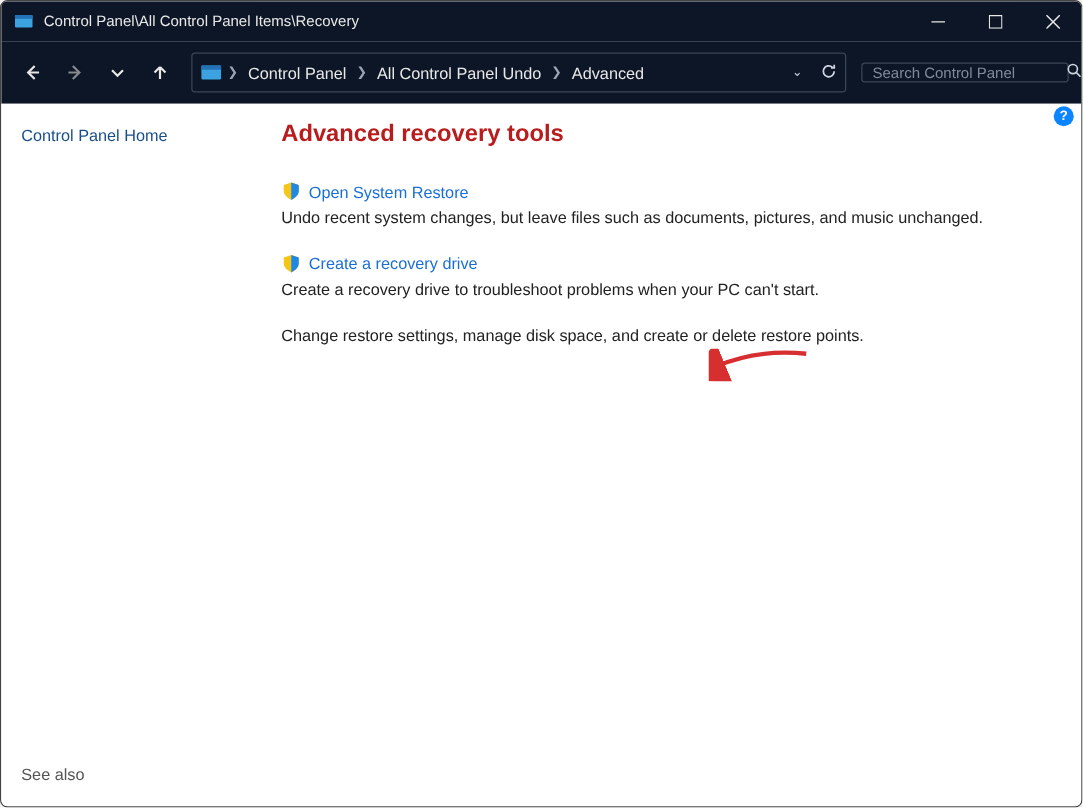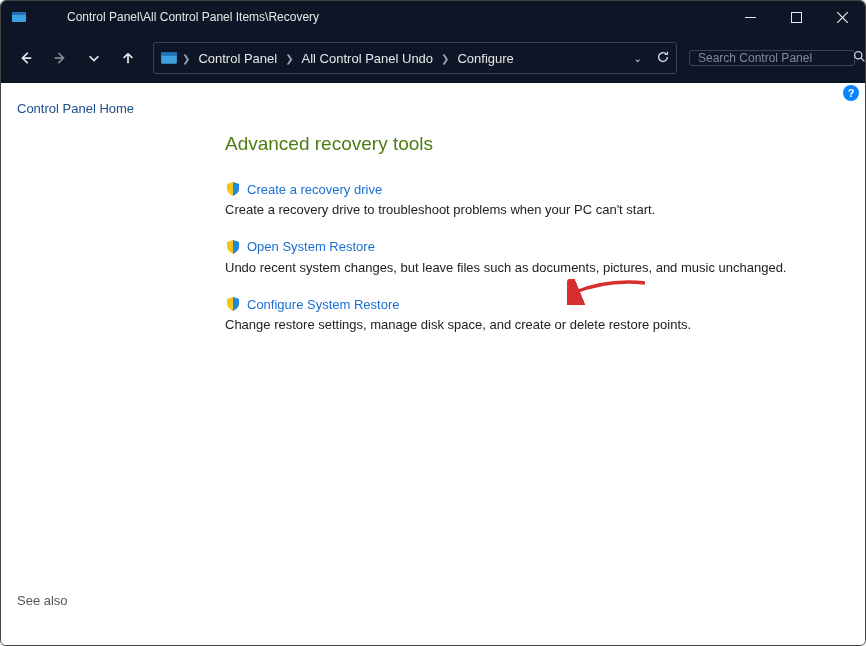--- a/index.html
+++ b/index.html
@@ -22,21 +22,20 @@
     flex-direction: column;
   }
   
   .titlebar {
     height: 32px;
     background: #0c1626;
     display: flex;
     align-items: center;
     color: #e8e8e8;
     font-size: 12px;
-    gap: 32px;
   }
   .titlebar-icon {
     width: 16px;
     height: 16px;
     margin-left: 10px;
     margin-right: 8px;
     display: inline-flex;
   }
   .titlebar-title { flex: 0 0 auto; }
   .titlebar-spacer { flex: 1 1 auto; }
@@ -134,33 +133,32 @@
   }
   .sidebar {
     width: 210px;
     padding: 18px 14px 14px 16px;
     display: flex;
     flex-direction: column;
     font-size: 13px;
   }
   .sidebar-link { color: #1a4e8a; cursor: pointer; }
   .sidebar-spacer { flex: 1 1 auto; }
-  .see-also-hdr { color: #555; margin-bottom: 23px; }
+  .see-also-hdr { color: #555; margin-bottom: 4px; }
   .see-also-link { color: #1a4e8a; cursor: pointer; margin-bottom: 14px; }
   .main {
     flex: 1 1 auto;
     padding: 14px 28px 14px 14px;
     position: relative;
   }
   .page-title {
-    color: #4d7c0f;
+    color: #b91c1c;
     font-size: 19px;
-    font-weight: 400;
+    font-weight: 700;
     margin-bottom: 26px;
-    margin-top: 36px;
   }
   .tool-item { margin-bottom: 20px; }
   .tool-link-row {
     display: flex;
     align-items: center;
     gap: 6px;
     margin-bottom: 4px;
   }
   .shield {
     width: 16px; height: 16px;
@@ -260,21 +258,21 @@
       <span class="crumb-sep">❯</span>
       <span class="crumb">
           <span>Control Panel</span>
         </span>
       <span class="crumb-sep">❯</span>
       <span class="crumb">
           <span>All Control Panel Undo</span>
         </span>
       <span class="crumb-sep">❯</span>
       <span class="crumb">
-          <span>Configure</span>
+          <span>Advanced</span>
         </span>
       <div class="address-right">
         <span style="font-size:10px">⌄</span>
         <span>
           <svg width="14" height="14" viewBox="0 0 16 16">
               <path d="M13 8a5 5 0 1 1-1.7-3.7" fill="none" stroke="currentColor" stroke-width="1.6"></path>
               <path d="M13 2 L13 5 L10 5" fill="none" stroke="currentColor" stroke-width="1.6"></path>
             </svg>
         </span>
       </div>
@@ -296,57 +294,48 @@
     <div class="help-badge">?</div>
 
     <div class="sidebar">
       <span class="sidebar-link">Control Panel Home</span>
       <div class="sidebar-spacer"></div>
       <span class="see-also-hdr">See also</span>
     </div>
 
     <div class="main">
       <h1 class="page-title">Advanced recovery tools</h1>
+
+      <div class="tool-item">
+        <div class="tool-link-row">
+          <span class="shield">
+            <svg viewBox="0 0 16 16">
+                <path d="M8 1 L14 3 V8 C14 12 8 15 8 15 C8 15 2 12 2 8 V3 Z" fill="#f5c518"></path>
+                <path d="M8 1 L14 3 V8 C14 12 8 15 8 15 V1 Z" fill="#1e88e5"></path>
+              </svg>
+          </span>
+          <span class="tool-link">Open System Restore</span>
+        </div>
+        <div class="tool-desc">Undo recent system changes, but leave files such as documents, pictures, and music unchanged.</div>
+      </div>
 
       <div class="tool-item">
         <div class="tool-link-row">
           <span class="shield">
             <svg viewBox="0 0 16 16">
                 <path d="M8 1 L14 3 V8 C14 12 8 15 8 15 C8 15 2 12 2 8 V3 Z" fill="#f5c518"></path>
                 <path d="M8 1 L14 3 V8 C14 12 8 15 8 15 V1 Z" fill="#1e88e5"></path>
               </svg>
           </span>
           <span class="tool-link">Create a recovery drive</span>
         </div>
         <div class="tool-desc">Create a recovery drive to troubleshoot problems when your PC can't start.</div>
       </div>
 
       <div class="tool-item">
-        <div class="tool-link-row">
-          <span class="shield">
-            <svg viewBox="0 0 16 16">
-                <path d="M8 1 L14 3 V8 C14 12 8 15 8 15 C8 15 2 12 2 8 V3 Z" fill="#f5c518"></path>
-                <path d="M8 1 L14 3 V8 C14 12 8 15 8 15 V1 Z" fill="#1e88e5"></path>
-              </svg>
-          </span>
-          <span class="tool-link">Open System Restore</span>
-        </div>
-        <div class="tool-desc">Undo recent system changes, but leave files such as documents, pictures, and music unchanged.</div>
-      </div>
-
-      <div class="tool-item">
-        <div class="tool-link-row">
-          <span class="shield">
-            <svg viewBox="0 0 16 16">
-                <path d="M8 1 L14 3 V8 C14 12 8 15 8 15 C8 15 2 12 2 8 V3 Z" fill="#f5c518"></path>
-                <path d="M8 1 L14 3 V8 C14 12 8 15 8 15 V1 Z" fill="#1e88e5"></path>
-              </svg>
-          </span>
-          <span class="tool-link">Configure System Restore</span>
-        </div>
         <div class="tool-desc">Change restore settings, manage disk space, and create or delete restore points.</div>
       </div>
 
 
       
       <svg class="annotation-arrow" width="80" height="26" viewBox="0 0 80 26">
         <defs>
           <marker id="ah" markerWidth="10" markerHeight="10" refX="2" refY="5" orient="auto">
             <path d="M0 0 L10 5 L0 10 Z" fill="#d72f2f"></path>
           </marker>

